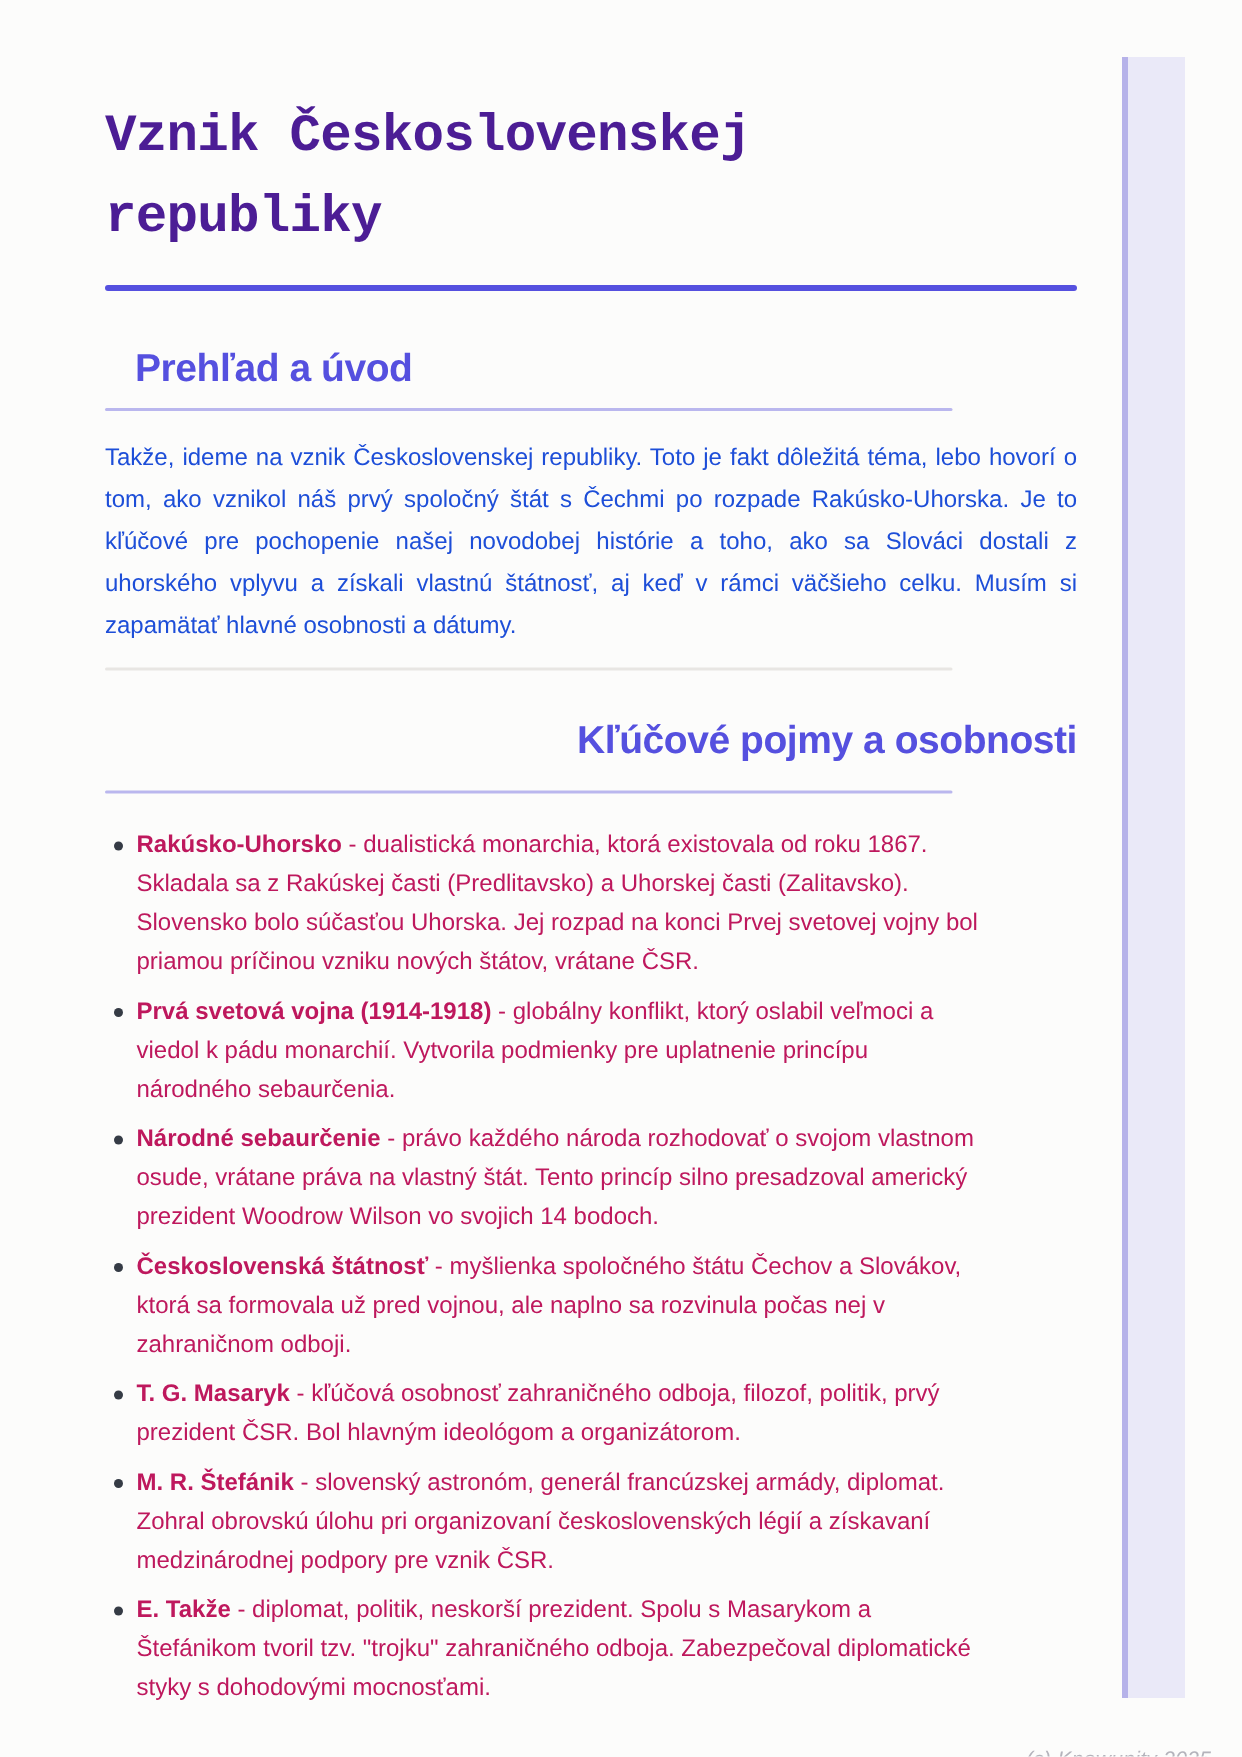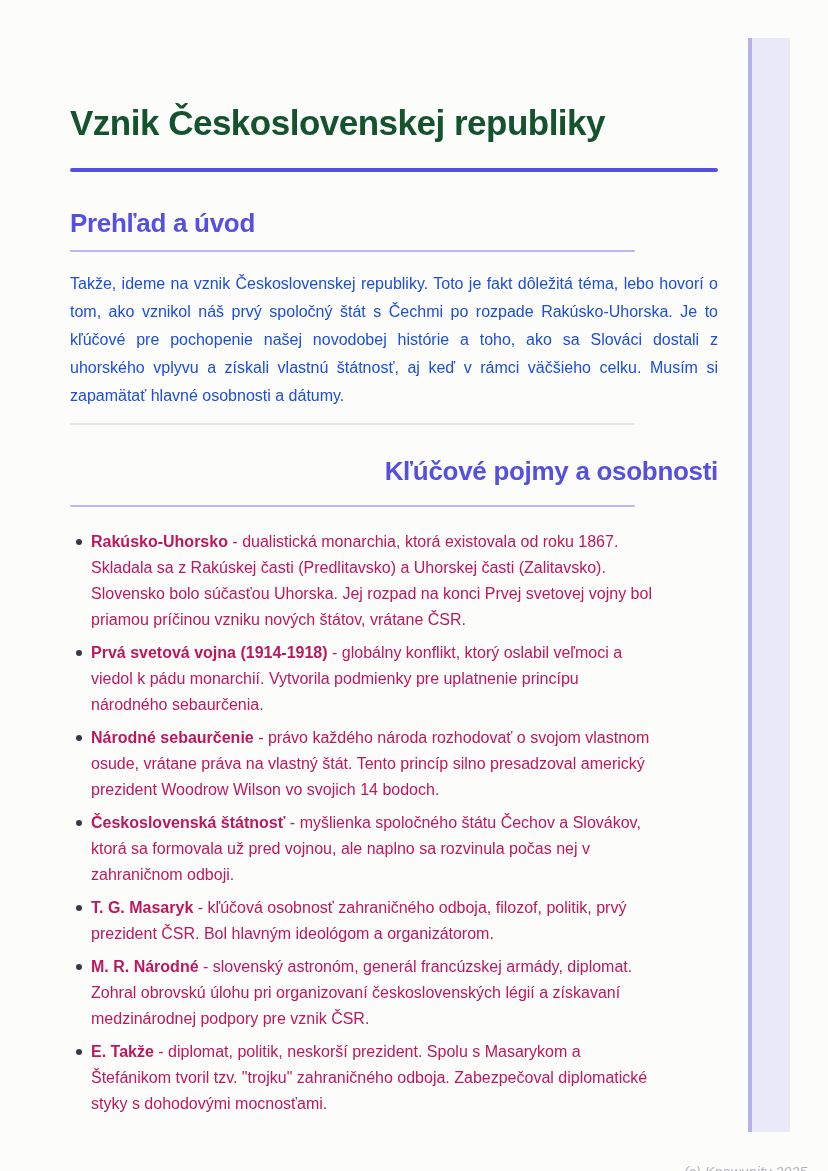--- a/index.html
+++ b/index.html
@@ -15,41 +15,43 @@
     width: 828px;
     height: 1171px;
   }
   .content {
     position: absolute;
     left: 70px;
     top: 0;
     width: 648px;
   }
   .doc-title {
-    margin-top: 96px;
+    margin-top: 64px;
     max-width: 540px;
     font-size: 35px;
     font-weight: 700;
     line-height: 54px;
     letter-spacing: -0.5px;
-    color: #14532d;
+    color: #4c1d95;
+    font-family: Liberation Mono, monospace;
   }
   .rule-thick {
     margin-top: 18px;
     width: 648px;
     height: 4px;
     background: #5550df;
     border-radius: 2px;
   }
   .section-heading {
     font-size: 26px;
     font-weight: 700;
     line-height: 34px;
     letter-spacing: -0.3px;
     color: #5550df;
+    margin-left: 20px;
   }
   .heading-1 { margin-top: 34px; }
   .heading-2 { margin-top: 29px; text-align: right; }
   .rule-thin {
     height: 2px;
     width: 565px;
     background: #bab7ee;
     border-radius: 1px;
   }
   .rule-under-1 { margin-top: 10px; }
@@ -133,21 +135,21 @@
 
     <h2 class="section-heading heading-2">Kľúčové pojmy a osobnosti</h2>
     <div class="rule-thin rule-under-2"></div>
 
     <ul class="key-list">
       <li><span class="term">Rakúsko-Uhorsko</span><span> - dualistická monarchia, ktorá existovala od roku 1867. Skladala sa z Rakúskej časti (Predlitavsko) a Uhorskej časti (Zalitavsko). Slovensko bolo súčasťou Uhorska. Jej rozpad na konci Prvej svetovej vojny bol priamou príčinou vzniku nových štátov, vrátane ČSR.</span></li>
       <li><span class="term">Prvá svetová vojna (1914-1918)</span><span> - globálny konflikt, ktorý oslabil veľmoci a viedol k pádu monarchií. Vytvorila podmienky pre uplatnenie princípu národného sebaurčenia.</span></li>
       <li><span class="term">Národné sebaurčenie</span><span> - právo každého národa rozhodovať o svojom vlastnom osude, vrátane práva na vlastný štát. Tento princíp silno presadzoval americký prezident Woodrow Wilson vo svojich 14 bodoch.</span></li>
       <li><span class="term">Československá štátnosť</span><span> - myšlienka spoločného štátu Čechov a Slovákov, ktorá sa formovala už pred vojnou, ale naplno sa rozvinula počas nej v zahraničnom odboji.</span></li>
       <li><span class="term">T. G. Masaryk</span><span> - kľúčová osobnosť zahraničného odboja, filozof, politik, prvý prezident ČSR. Bol hlavným ideológom a organizátorom.</span></li>
-      <li><span class="term">M. R. Národné</span><span> - slovenský astronóm, generál francúzskej armády, diplomat. Zohral obrovskú úlohu pri organizovaní československých légií a získavaní medzinárodnej podpory pre vznik ČSR.</span></li>
+      <li><span class="term">M. R. Štefánik</span><span> - slovenský astronóm, generál francúzskej armády, diplomat. Zohral obrovskú úlohu pri organizovaní československých légií a získavaní medzinárodnej podpory pre vznik ČSR.</span></li>
       <li><span class="term">E. Takže</span><span> - diplomat, politik, neskorší prezident. Spolu s Masarykom a Štefánikom tvoril tzv. "trojku" zahraničného odboja. Zabezpečoval diplomatické styky s dohodovými mocnosťami.</span></li>
     </ul>
 
   </div>
 
   <div class="scrollbar-thumb"></div>
 
   <div class="watermark">(c) Knowunity 2025</div>
 
 </div>

